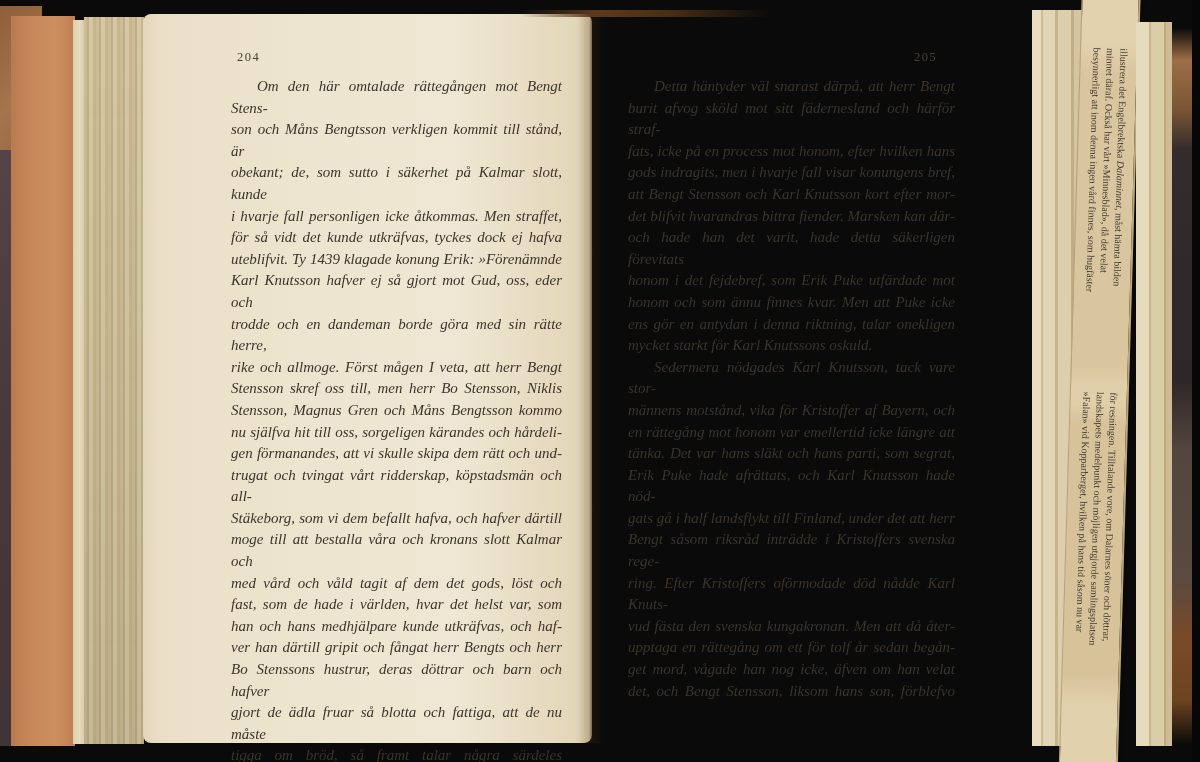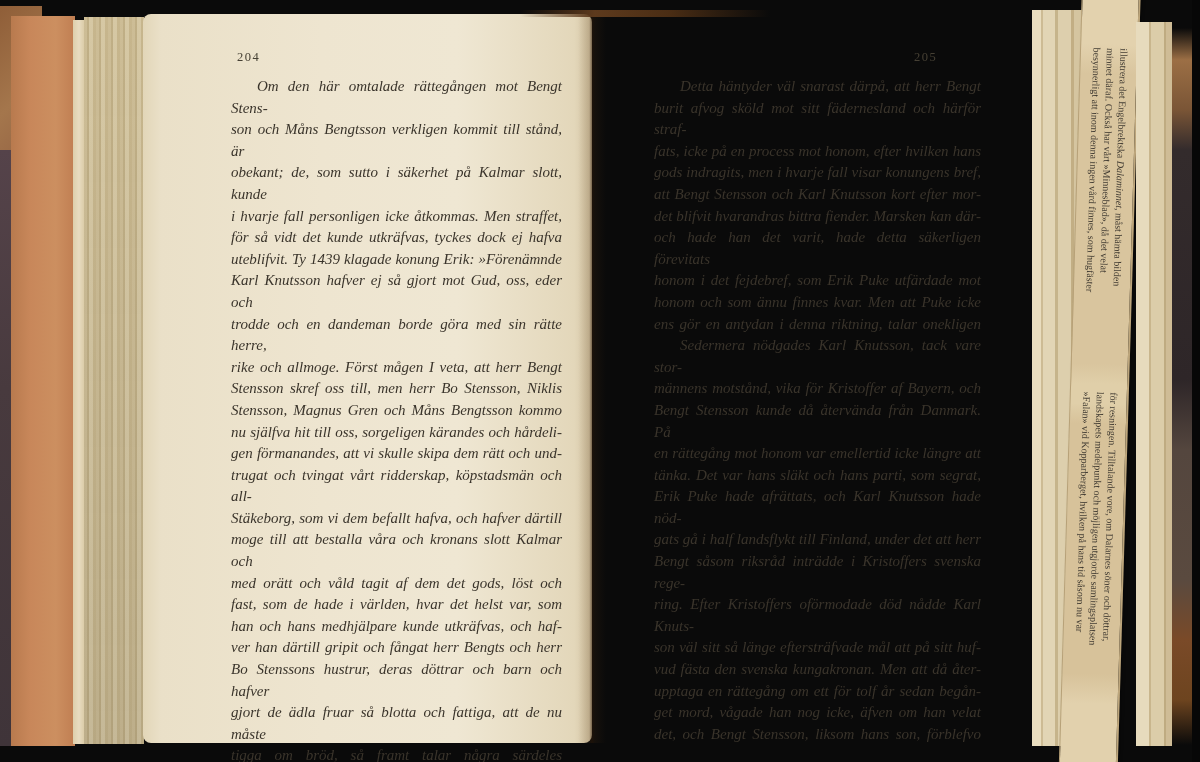--- a/index.html
+++ b/index.html
@@ -26,21 +26,21 @@
       background:linear-gradient(90deg,#c9b democratic 0,#cdbb95 0%,#e0d3b4 2%,#ebe1ca 8%,#efe6d1 45%,#ece2cb 85%,#e0d2b2 97%,#d3c1a0 100%);}
   .gutter{position:absolute;left:578px;top:14px;width:28px;height:729px;pointer-events:none;
       background:linear-gradient(90deg,rgba(80,50,20,0) 0%,rgba(80,50,20,.18) 40%,rgba(45,25,8,.55) 50%,rgba(80,50,20,.16) 60%,rgba(80,50,20,0) 100%);}
   .headband{position:absolute;left:520px;top:10px;width:250px;height:7px;
       background:linear-gradient(90deg,rgba(100,60,25,0),#5d3a1d 30%,#4a2d14 60%,rgba(70,45,20,0));}
   .page-number{position:absolute;top:36px;font-size:12.5px;letter-spacing:1.5px;color:#464034;}
   #left-page .page-number{left:94px;}
   #right-page .page-number{left:322px;}
   .textblock{position:absolute;top:62px;font-size:15px;line-height:21.6px;font-style:italic;}
   #left-page .textblock{left:88px;width:331px;}
-  #right-page .textblock{left:36px;width:327px;margin-left:26px;}
+  #right-page .textblock{left:36px;width:327px;}
   .tline{text-align:justify;text-align-last:justify;white-space:normal;}
   .tline.indent{text-indent:26px;}
   .tline.end{text-align-last:left;}
   
   .edges-a{position:absolute;left:1032px;top:10px;width:50px;height:736px;
       background:linear-gradient(90deg,#e9ddbf 0 9px,#cdbb94 9px 11px,#e2d5b5 11px 23px,#c6b48b 23px 26px,#ddcfad 26px 39px,#c2ae84 39px 42px,#d5c5a0 42px 50px);}
   .edges-b{position:absolute;left:1136px;top:22px;width:44px;height:724px;
       background:linear-gradient(90deg,#e7dbbd 0 13px,#c9b68d 13px 15px,#dccda9 15px 28px,#bfab81 28px 30px,#cfbc96 30px 44px);}
   .cover-right{position:absolute;left:1172px;top:0;width:28px;height:762px;
       background:linear-gradient(180deg,#0a0a0a 0 28px,#9c6f45 60px,#7a5536 110px,#332b2c 150px,#2e2628 380px,#54463e 450px,#5a4a3f 580px,#7a4a28 640px,#6d441f 700px,#0a0a0a 745px);}
@@ -80,21 +80,21 @@
         <div class="tline"><span>Karl Knutsson hafver ej så gjort mot Gud, oss, eder och</span></div>
         <div class="tline"><span>trodde och en dandeman borde göra med sin rätte herre,</span></div>
         <div class="tline"><span>rike och allmoge. Först mågen I veta, att herr Bengt</span></div>
         <div class="tline"><span>Stensson skref oss till, men herr Bo Stensson, Niklis</span></div>
         <div class="tline"><span>Stensson, Magnus Gren och Måns Bengtsson kommo</span></div>
         <div class="tline"><span>nu själfva hit till oss, sorgeligen kärandes och hårdeli-</span></div>
         <div class="tline"><span>gen förmanandes, att vi skulle skipa dem rätt och und-</span></div>
         <div class="tline"><span>trugat och tvingat vårt ridderskap, köpstadsmän och all-</span></div>
         <div class="tline"><span>Stäkeborg, som vi dem befallt hafva, och hafver därtill</span></div>
         <div class="tline"><span>moge till att bestalla våra och kronans slott Kalmar och</span></div>
-        <div class="tline"><span>med orätt och våld tagit af dem det gods, löst och</span></div>
+        <div class="tline"><span>med vård och våld tagit af dem det gods, löst och</span></div>
         <div class="tline"><span>fast, som de hade i världen, hvar det helst var, som</span></div>
         <div class="tline"><span>han och hans medhjälpare kunde utkräfvas, och haf-</span></div>
         <div class="tline"><span>ver han därtill gripit och fångat herr Bengts och herr</span></div>
         <div class="tline"><span>Bo Stenssons hustrur, deras döttrar och barn och hafver</span></div>
         <div class="tline"><span>gjort de ädla fruar så blotta och fattiga, att de nu måste</span></div>
         <div class="tline"><span>tigga om bröd, så framt talar några särdeles dandemän</span></div>
         <div class="tline end"><span>vilja förbarma sig öfver dem och föda dem för Guds skull.»</span></div>
       </div>
   </div>
 
@@ -104,30 +104,29 @@
         <div class="tline indent"><span>Detta häntyder väl snarast därpå, att herr Bengt</span></div>
         <div class="tline"><span>burit afvog sköld mot sitt fädernesland och härför straf-</span></div>
         <div class="tline"><span>fats, icke på en process mot honom, efter hvilken hans</span></div>
         <div class="tline"><span>gods indragits, men i hvarje fall visar konungens bref,</span></div>
         <div class="tline"><span>att Bengt Stensson och Karl Knutsson kort efter mor-</span></div>
         <div class="tline"><span>det blifvit hvarandras bittra fiender. Marsken kan där-</span></div>
         <div class="tline"><span>och hade han det varit, hade detta säkerligen förevitats</span></div>
         <div class="tline"><span>honom i det fejdebref, som Erik Puke utfärdade mot</span></div>
         <div class="tline"><span>honom och som ännu finnes kvar. Men att Puke icke</span></div>
         <div class="tline"><span>ens gör en antydan i denna riktning, talar onekligen</span></div>
+        <div class="tline end"><span>mycket starkt för Karl Knutssons oskuld.</span></div>
         <div class="tline indent"><span>Sedermera nödgades Karl Knutsson, tack vare stor-</span></div>
         <div class="tline"><span>männens motstånd, vika för Kristoffer af Bayern, och</span></div>
-        <div class="tline"><span>Bengt Stensson kunde då återvända från Danmark. På</span></div>
         <div class="tline"><span>en rättegång mot honom var emellertid icke längre att</span></div>
         <div class="tline"><span>tänka. Det var hans släkt och hans parti, som segrat,</span></div>
         <div class="tline"><span>Erik Puke hade afrättats, och Karl Knutsson hade nöd-</span></div>
         <div class="tline"><span>gats gå i half landsflykt till Finland, under det att herr</span></div>
         <div class="tline"><span>Bengt såsom riksråd inträdde i Kristoffers svenska rege-</span></div>
         <div class="tline"><span>ring. Efter Kristoffers oförmodade död nådde Karl Knuts-</span></div>
-        <div class="tline"><span>son väl sitt så länge eftersträfvade mål att på sitt huf-</span></div>
         <div class="tline"><span>vud fästa den svenska kungakronan. Men att då åter-</span></div>
         <div class="tline"><span>upptaga en rättegång om ett för tolf år sedan begån-</span></div>
         <div class="tline"><span>get mord, vågade han nog icke, äfven om han velat</span></div>
         <div class="tline"><span>det, och Bengt Stensson, liksom hans son, förblefvo</span></div>
       </div>
   </div>
 
   <div class="gutter"></div>
   <div class="headband"></div>
 

